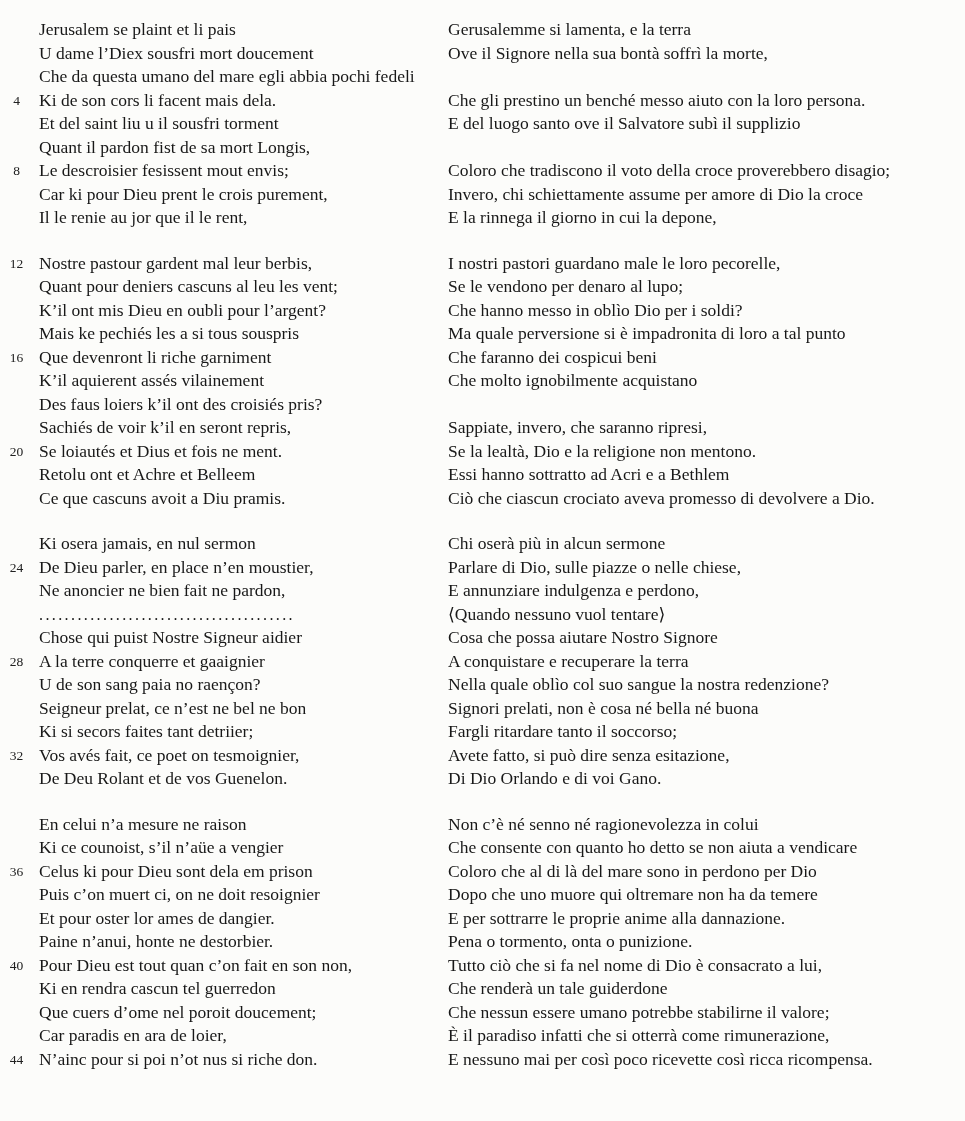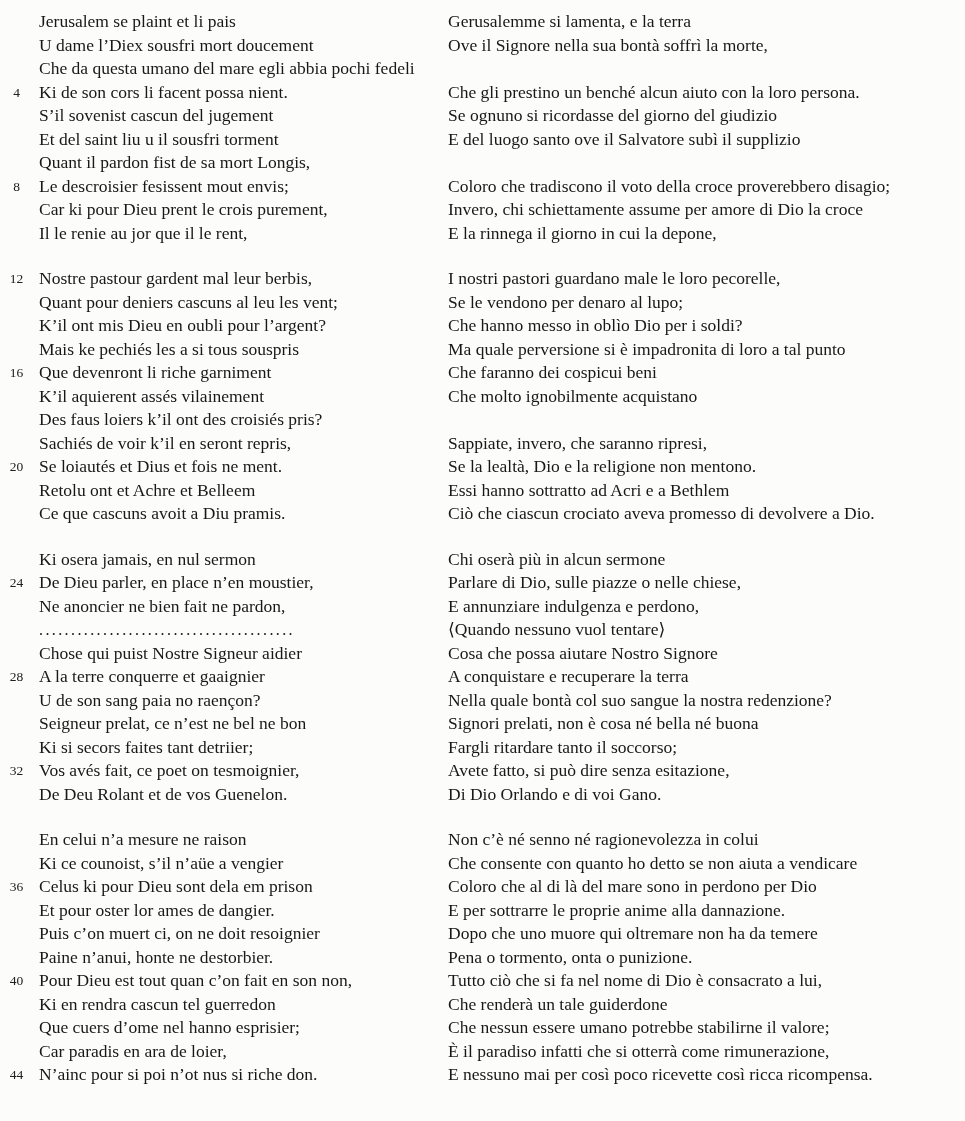--- a/index.html
+++ b/index.html
@@ -8,21 +8,21 @@
   }
   body {
     width: 965px;
     height: 1121px;
     background: #fcfcfa;
     color: #181818;
     font-family: "Liberation Serif", "DejaVu Serif", serif;
     overflow: hidden;
   }
   .page {
-    padding-top: 10px;
+    padding-top: 18px;
   }
   .stanza {
     margin-bottom: 22px;
   }
   .row {
     display: flex;
     height: 23.5px;
     line-height: 23.5px;
     font-size: 17.5px;
     white-space: nowrap;
@@ -62,27 +62,22 @@
           <span class="num"></span>
           <span class="fr">U dame l’Diex sousfri mort doucement</span>
           <span class="it">Ove il Signore nella sua bontà soffrì la morte,</span>
         </div>
         <div class="row">
           <span class="num"></span>
           <span class="it">Che da questa umano del mare egli abbia pochi fedeli</span>
         </div>
         <div class="row">
           <span class="num">4</span>
-          <span class="fr">Ki de son cors li facent possa nient.</span>
-          <span class="it">Che gli prestino un benché alcun aiuto con la loro persona.</span>
-        </div>
-        <div class="row">
-          <span class="num"></span>
-          <span class="fr">S’il sovenist cascun del jugement</span>
-          <span class="it">Se ognuno si ricordasse del giorno del giudizio</span>
+          <span class="fr">Ki de son cors li facent mais dela.</span>
+          <span class="it">Che gli prestino un benché messo aiuto con la loro persona.</span>
         </div>
         <div class="row">
           <span class="num"></span>
           <span class="fr">Et del saint liu u il sousfri torment</span>
           <span class="it">E del luogo santo ove il Salvatore subì il supplizio</span>
         </div>
         <div class="row">
           <span class="num"></span>
           <span class="fr">Quant il pardon fist de sa mort Longis,</span>
         </div>
@@ -185,21 +180,21 @@
           <span class="it">Cosa che possa aiutare Nostro Signore</span>
         </div>
         <div class="row">
           <span class="num">28</span>
           <span class="fr">A la terre conquerre et gaaignier</span>
           <span class="it">A conquistare e recuperare la terra</span>
         </div>
         <div class="row">
           <span class="num"></span>
           <span class="fr">U de son sang paia no raençon?</span>
-          <span class="it">Nella quale bontà col suo sangue la nostra redenzione?</span>
+          <span class="it">Nella quale oblìo col suo sangue la nostra redenzione?</span>
         </div>
         <div class="row">
           <span class="num"></span>
           <span class="fr">Seigneur prelat, ce n’est ne bel ne bon</span>
           <span class="it">Signori prelati, non è cosa né bella né buona</span>
         </div>
         <div class="row">
           <span class="num"></span>
           <span class="fr">Ki si secors faites tant detriier;</span>
           <span class="it">Fargli ritardare tanto il soccorso;</span>
@@ -226,46 +221,46 @@
           <span class="fr">Ki ce counoist, s’il n’aüe a vengier</span>
           <span class="it">Che consente con quanto ho detto se non aiuta a vendicare</span>
         </div>
         <div class="row">
           <span class="num">36</span>
           <span class="fr">Celus ki pour Dieu sont dela em prison</span>
           <span class="it">Coloro che al di là del mare sono in perdono per Dio</span>
         </div>
         <div class="row">
           <span class="num"></span>
+          <span class="fr">Puis c’on muert ci, on ne doit resoignier</span>
+          <span class="it">Dopo che uno muore qui oltremare non ha da temere</span>
+        </div>
+        <div class="row">
+          <span class="num"></span>
           <span class="fr">Et pour oster lor ames de dangier.</span>
           <span class="it">E per sottrarre le proprie anime alla dannazione.</span>
-        </div>
-        <div class="row">
-          <span class="num"></span>
-          <span class="fr">Puis c’on muert ci, on ne doit resoignier</span>
-          <span class="it">Dopo che uno muore qui oltremare non ha da temere</span>
         </div>
         <div class="row">
           <span class="num"></span>
           <span class="fr">Paine n’anui, honte ne destorbier.</span>
           <span class="it">Pena o tormento, onta o punizione.</span>
         </div>
         <div class="row">
           <span class="num">40</span>
           <span class="fr">Pour Dieu est tout quan c’on fait en son non,</span>
           <span class="it">Tutto ciò che si fa nel nome di Dio è consacrato a lui,</span>
         </div>
         <div class="row">
           <span class="num"></span>
           <span class="fr">Ki en rendra cascun tel guerredon</span>
           <span class="it">Che renderà un tale guiderdone</span>
         </div>
         <div class="row">
           <span class="num"></span>
-          <span class="fr">Que cuers d’ome nel hanno esprisier;</span>
+          <span class="fr">Que cuers d’ome nel poroit doucement;</span>
           <span class="it">Che nessun essere umano potrebbe stabilirne il valore;</span>
         </div>
         <div class="row">
           <span class="num"></span>
           <span class="fr">Car paradis en ara de loier,</span>
           <span class="it">È il paradiso infatti che si otterrà come rimunerazione,</span>
         </div>
         <div class="row">
           <span class="num">44</span>
           <span class="fr">N’ainc pour si poi n’ot nus si riche don.</span>

